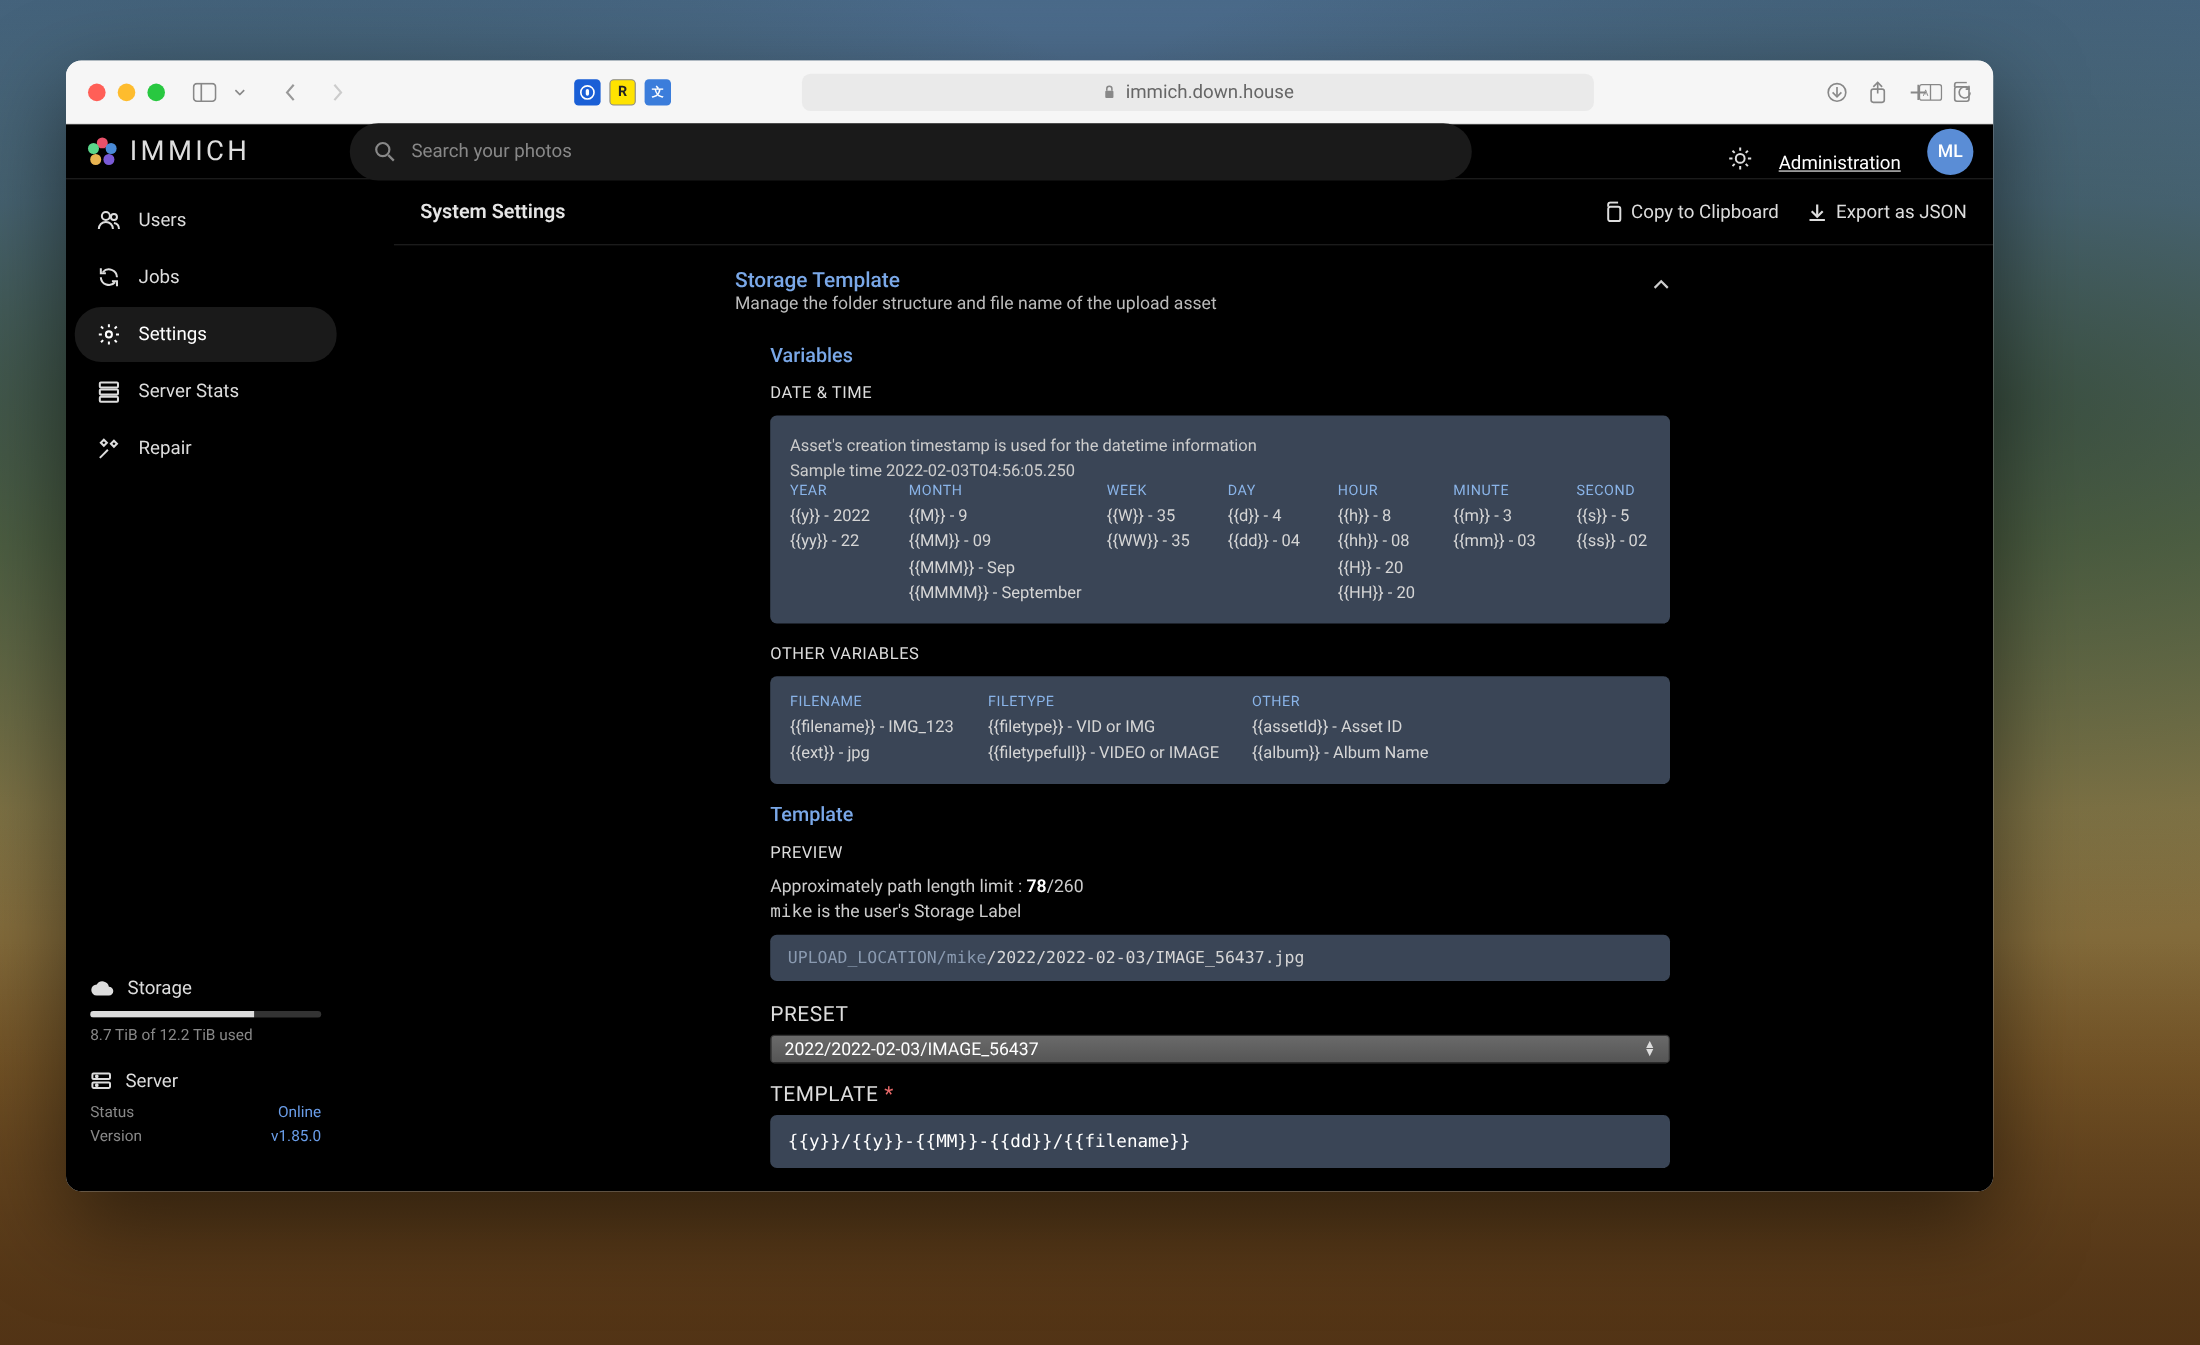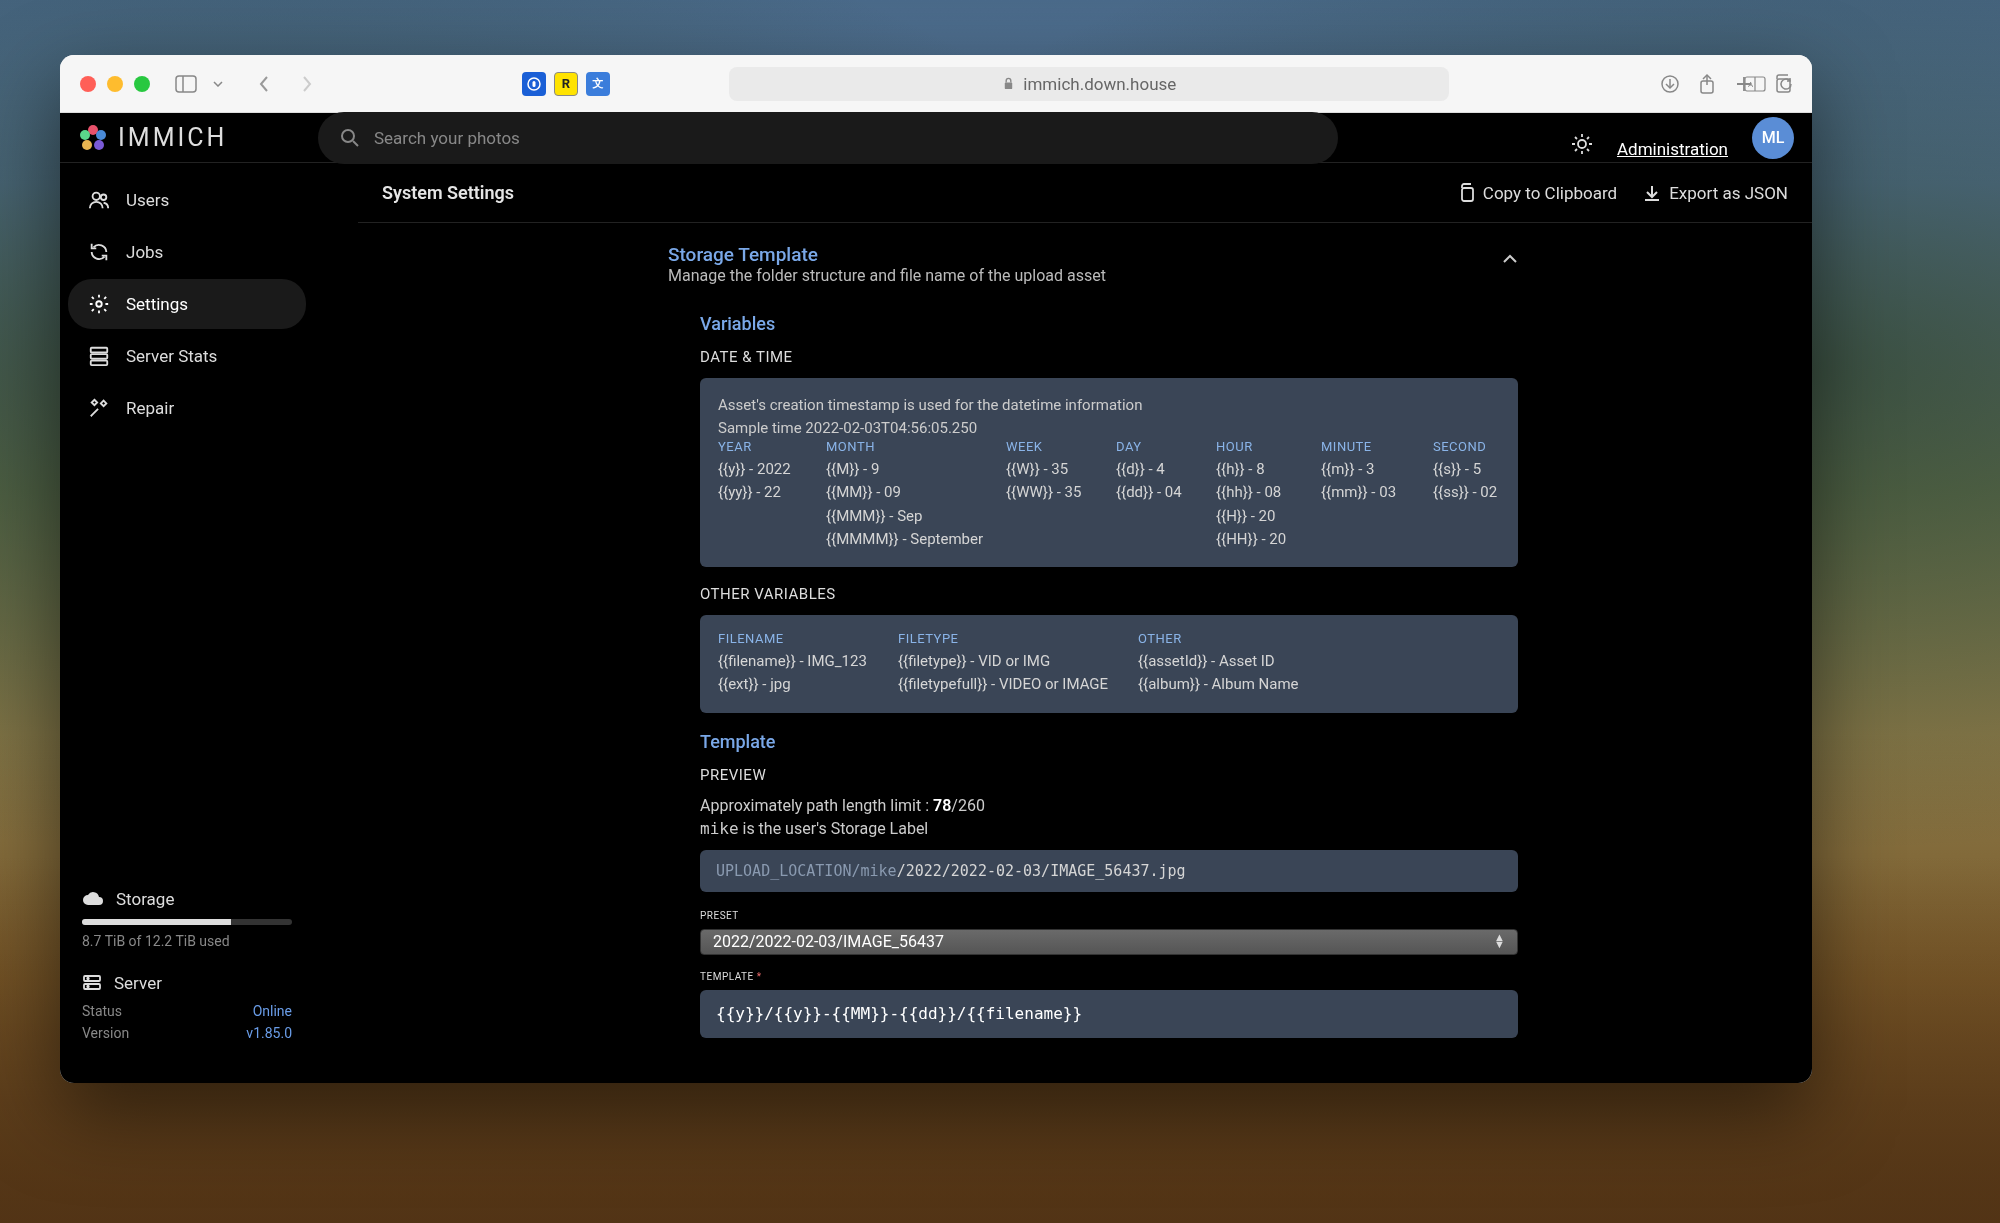--- a/index.html
+++ b/index.html
@@ -131,21 +131,21 @@
 
 .preview-line { color: #ccc; font-size: 16px; margin-bottom: 4px; }
 .preview-line .bold { font-weight: 600; color: #fff; }
 .mono { font-family: "SF Mono", Menlo, monospace; }
 .path-box { background: #3a4556; border-radius: 6px; padding: 12px 16px; font-size: 15px; color: #d5d5d5; margin: 12px 0 18px; font-family: "SF Mono", Menlo, monospace; }
 .path-box .dim { color: #8a9ab0; }
 
 .form-row { display: flex; gap: 16px; margin-bottom: 18px; }
 .form-col { flex: 1; }
 .form-col.ext { flex: 0 0 160px; }
-.form-label { color: #ddd; font-size: 10px; margin-bottom: 8px; display: block; letter-spacing: 0.5px; }
+.form-label { color: #ddd; font-size: 19px; margin-bottom: 8px; display: block; letter-spacing: 0.5px; }
 .required { color: #e86a6a; }
 .select-like { background: linear-gradient(#6a6a6a, #555); border-radius: 4px; padding: 4px 12px; color: #fff; font-size: 16px; display: flex; align-items: center; justify-content: space-between; height: 26px; border: 1px solid #333; }
 .select-arrows { font-size: 11px; line-height: 0.6; color: #ddd; }
 .text-input { background: #3a4556; border-radius: 6px; padding: 14px 16px; color: #fff; font-size: 16px; border: none; width: 100%; height: 48px; font-family: "SF Mono", Menlo, monospace; }
 .ext-input { background: #1a1a1a; border-radius: 6px; padding: 14px 16px; color: #ccc; font-size: 16px; height: 48px; display: flex; align-items: center; }
 </style>
 </head>
 <body>
 
 <div class="desktop-bg"></div>

